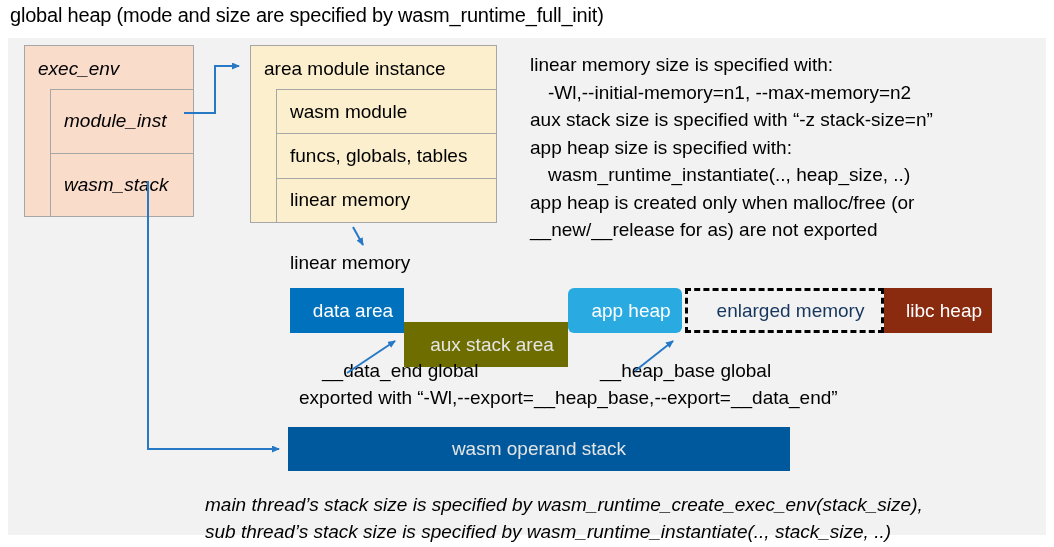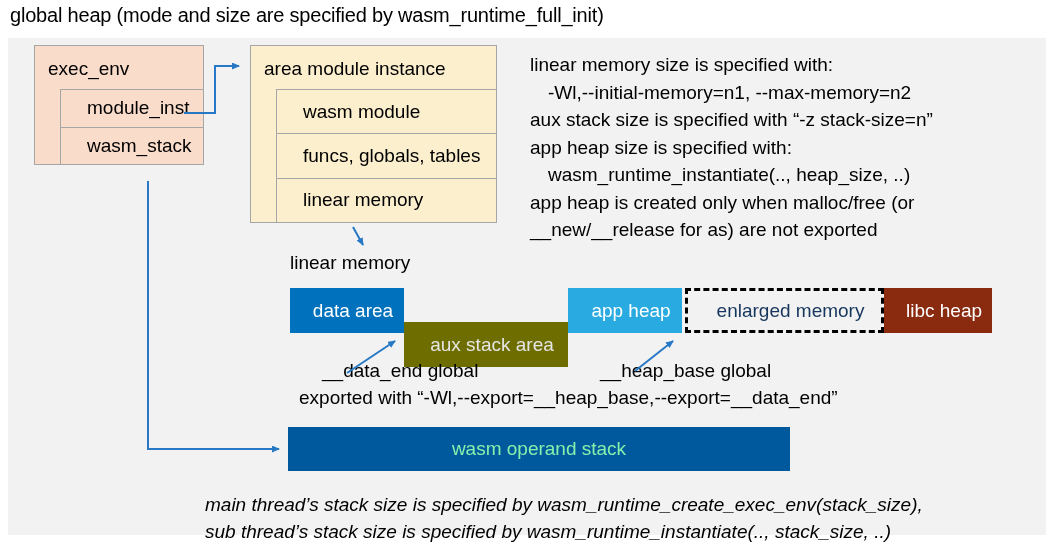--- a/index.html
+++ b/index.html
@@ -12,37 +12,37 @@
   html, body { margin:0; padding:0; background:#ffffff; font-family:"Liberation Sans", sans-serif; color:#000; }
   .page { position:relative; width:1054px; height:547px; background:#ffffff; overflow:hidden; }
 
   .title { position:absolute; left:10px; top:4px; font-size:20px; letter-spacing:-0.2px; white-space:nowrap; }
 
   .panel { position:absolute; left:8px; top:38px; width:1038px; height:497px; background:var(--diagram-bg); }
 
   .box { position:absolute; border:1px solid var(--box-border); box-sizing:border-box; }
   .box-header { height:45px; display:flex; align-items:center; padding-left:13px; font-size:19px; }
   .box-rows { position:absolute; left:25px; top:44px; right:-1px; bottom:-1px; display:flex; flex-direction:column; background:inherit; }
-  .box-row { flex:1; display:flex; align-items:center; padding-left:26px; font-size:19px;
+  .box-row { flex:1; display:flex; align-items:center; padding-left:13px; font-size:19px;
              border:1px solid var(--box-border); margin-top:-1px; background:inherit; box-sizing:border-box; white-space:nowrap; }
 
-  .exec-env { left:34px; top:45px; width:170px; height:120px; background:var(--exec-fill); }
+  .exec-env { left:24px; top:45px; width:170px; height:172px; background:var(--exec-fill);font-style:italic; }
   .inst-box { left:250px; top:45px; width:247px; height:178px; background:var(--inst-fill); }
 
   .notes-top { position:absolute; left:530px; top:51px; font-size:19px; line-height:27.5px; }
   .note-line { white-space:nowrap; }
   .note-line.indent { padding-left:18px; }
 
   .lm-label { position:absolute; left:290px; top:252px; font-size:19px; }
 
   .lm-bar { position:absolute; left:290px; top:288px; height:45px; display:flex; align-items:flex-start; }
   .seg { display:flex; align-items:center; justify-content:center; height:45px; font-size:19px; box-sizing:border-box; white-space:nowrap;padding-left:12px; }
   .seg-0 { width:114px; }
   .seg-1 { width:164px; }
-  .seg-2 { width:114px; }
+  .seg-2 { width:114px;border-radius:6px; }
   .seg-3 { width:108px; }
   .seg-4 { width:199px; margin-left:3px; border:3px dashed #000; }
 
   .ann-data-end  { position:absolute; left:322px; top:360px; font-size:19px; white-space:nowrap; }
   .ann-heap-base { position:absolute; left:600px; top:360px; font-size:19px; white-space:nowrap; }
   .ann-export    { position:absolute; left:299px; top:387px; font-size:19px; white-space:nowrap; }
 
   .operand-bar { position:absolute; left:288px; top:427px; width:502px; height:44px;
                  display:flex; align-items:center; justify-content:center; font-size:19px; }
 
@@ -94,21 +94,21 @@
       <div class="seg seg-1" style="background: rgb(110, 110, 0); color: #e5e5e5; margin-top: 34px;">aux stack area</div>
       <div class="seg seg-2" style="background: rgb(41, 171, 226); color: rgb(255, 255, 255);">app heap</div>
       <div class="seg seg-4" style="background: rgb(242, 242, 242); color: rgb(23, 54, 93);">enlarged memory</div>
       <div class="seg seg-3" style="background: rgb(138, 43, 16); color: rgb(255, 255, 255);">libc heap</div>
     </div>
 
   <div class="ann-data-end">__data_end global</div>
   <div class="ann-heap-base">__heap_base global</div>
   <div class="ann-export">exported with “-Wl,--export=__heap_base,--export=__data_end”</div>
 
-  <div class="operand-bar" style="background: rgb(0, 89, 156); color: #86efac;">wasm operand stack</div>
+  <div class="operand-bar" style="background: rgb(0, 89, 156); color: #e5e5e5;">wasm operand stack</div>
 
   <div class="notes-bottom">
       <div class="note-line">main thread’s stack size is specified by wasm_runtime_create_exec_env(stack_size),</div>
       <div class="note-line">sub thread’s stack size is specified by wasm_runtime_instantiate(.., stack_size, ..)</div>
     </div>
 
   <svg class="arrows" viewBox="0 0 1054 547">
     <defs>
       <marker id="ah" markerWidth="9" markerHeight="8" refX="7" refY="3.5" orient="auto" markerUnits="userSpaceOnUse">
         <path d="M0,0 L8,3.5 L0,7 Z" fill="#2779C6"></path>

